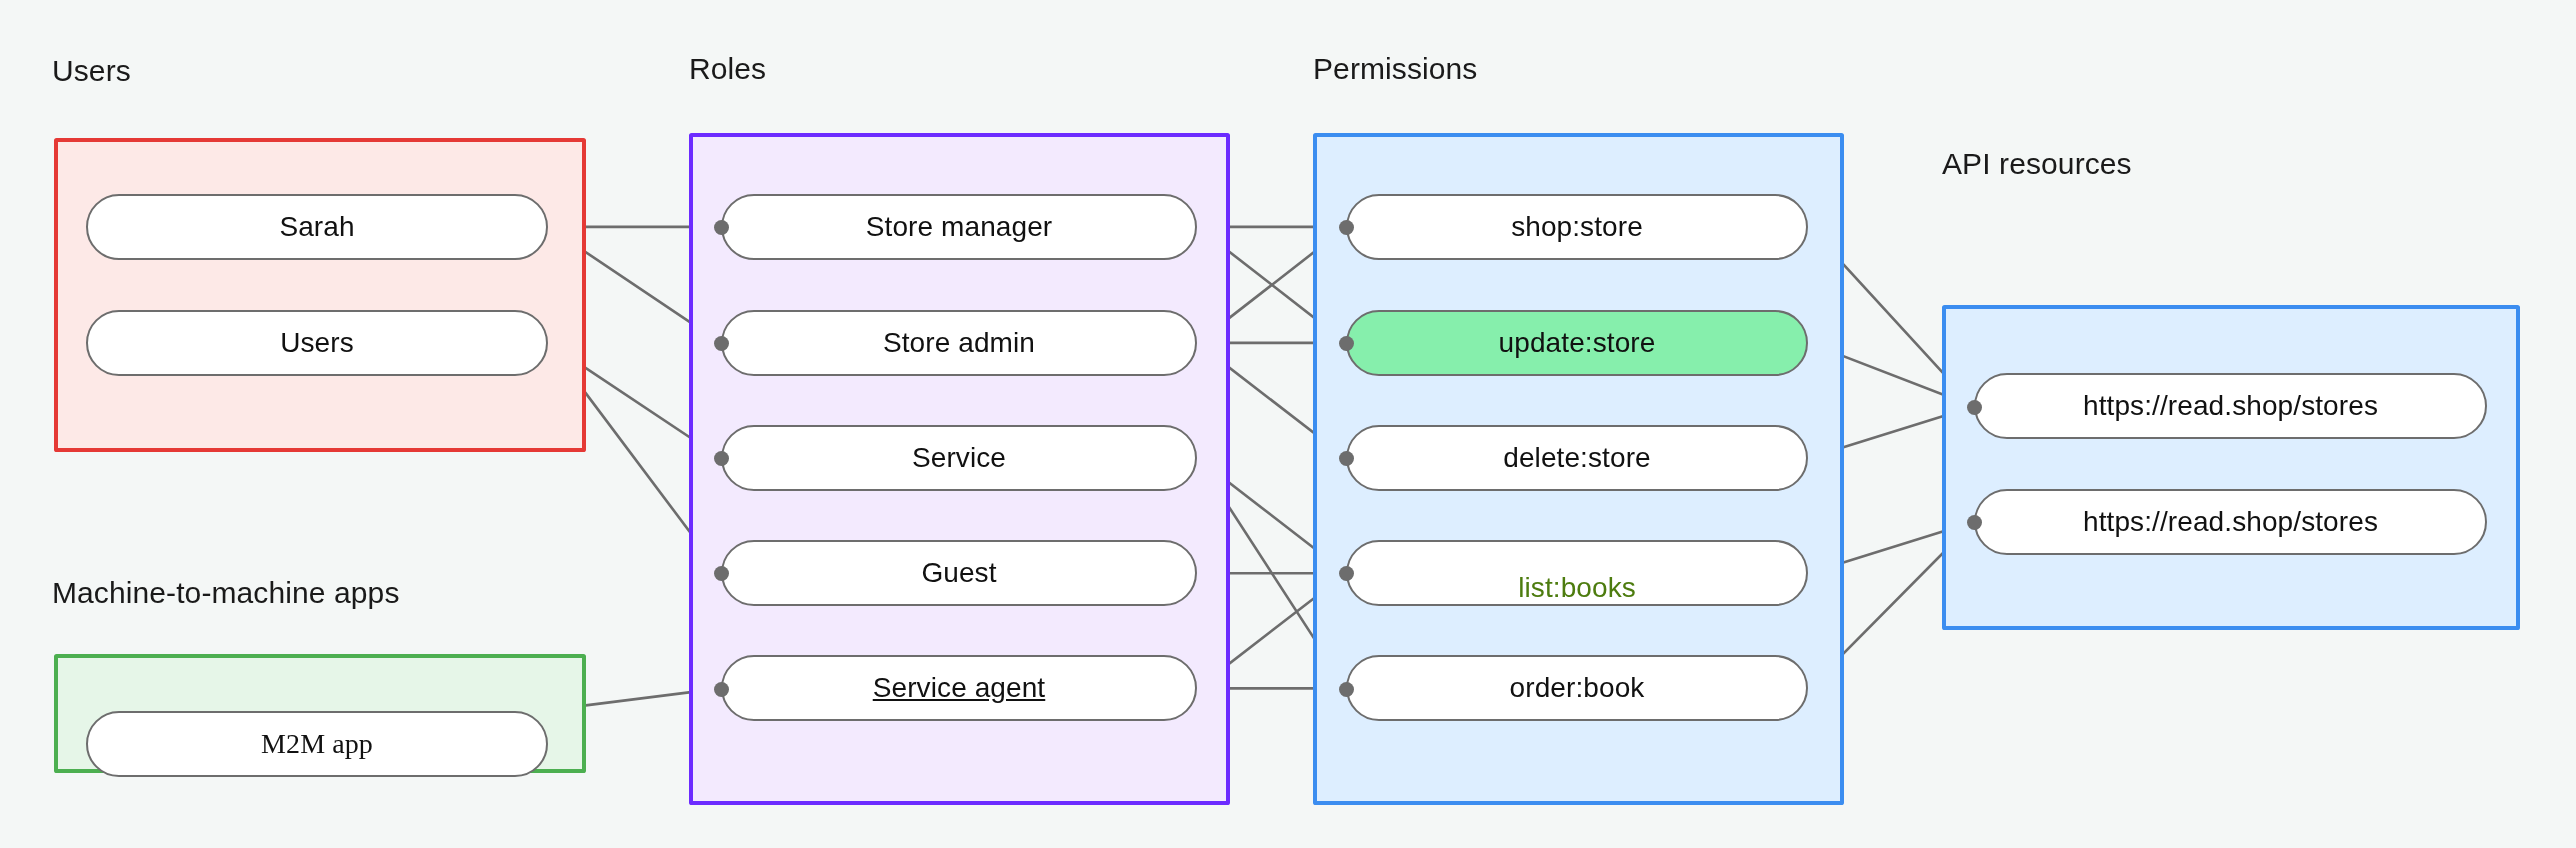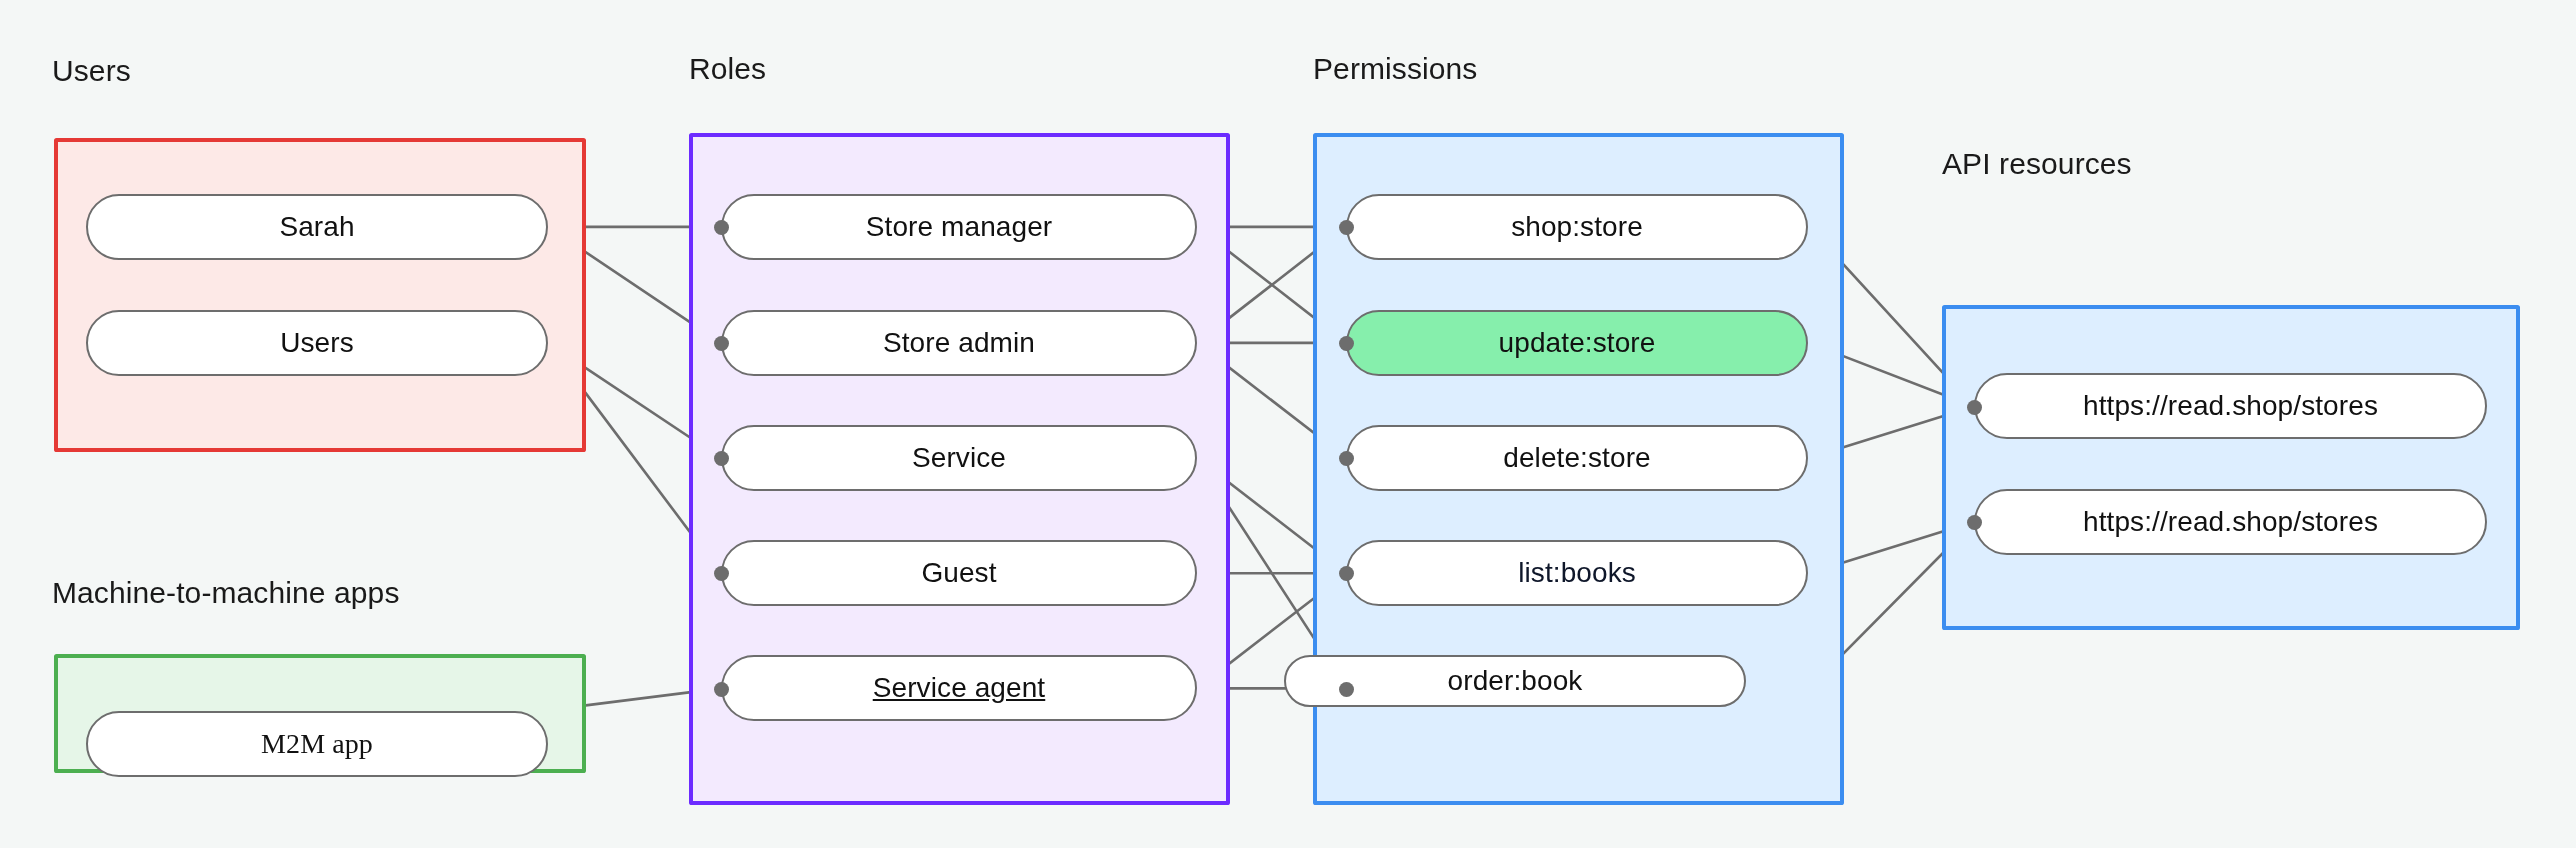--- a/index.html
+++ b/index.html
@@ -128,24 +128,24 @@
       <div class="group-box" style="left: 1313px; top: 133px; width: 531px; height: 672px; border-color: rgb(59, 141, 240); background: rgb(221, 238, 255);"></div>
       <div class="node" style="left: 1346px; top: 194px; width: 462px; height: 66px; border-color: rgb(109, 109, 109); background: rgb(255, 255, 255); color: rgb(17, 17, 17);">
         <span>shop:store</span>
       </div>
       <div class="node" style="left: 1346px; top: 310px; width: 462px; height: 66px; border-color: rgb(109, 109, 109); background: #86efac; color: rgb(17, 17, 17);">
         <span>update:store</span>
       </div>
       <div class="node" style="left: 1346px; top: 425px; width: 462px; height: 66px; border-color: rgb(109, 109, 109); background: rgb(255, 255, 255); color: rgb(17, 17, 17);">
         <span>delete:store</span>
       </div>
-      <div class="node" style="left: 1346px; top: 540px; width: 462px; height: 66px; border-color: rgb(109, 109, 109); background: rgb(255, 255, 255); color: #0f172a;">
+      <div class="node" style="left: 1346px; top: 540px; width: 462px; height: 66px; border-color: rgb(109, 109, 109); background: rgb(255, 255, 255); color: #4d7c0f; align-items: flex-end;">
         <span>list:books</span>
       </div>
-      <div class="node" style="left: 1284px; top: 655px; width: 462px; height: 52px; border-color: rgb(109, 109, 109); background: rgb(255, 255, 255); color: rgb(17, 17, 17);">
+      <div class="node" style="left: 1346px; top: 655px; width: 462px; height: 66px; border-color: rgb(109, 109, 109); background: rgb(255, 255, 255); color: rgb(17, 17, 17);">
         <span>order:book</span>
       </div>
       <div class="group-title" style="left: 1942px; top: 147px;">API resources</div>
       <div class="group-box" style="left: 1942px; top: 305px; width: 578px; height: 325px; border-color: rgb(59, 141, 240); background: rgb(221, 238, 255);"></div>
       <div class="node" style="left: 1974px; top: 373px; width: 513px; height: 66px; border-color: rgb(109, 109, 109); background: rgb(255, 255, 255); color: rgb(17, 17, 17);">
         <span>https://read.shop/stores</span>
       </div>
       <div class="node" style="left: 1974px; top: 489px; width: 513px; height: 66px; border-color: rgb(109, 109, 109); background: rgb(255, 255, 255); color: rgb(17, 17, 17);">
         <span>https://read.shop/stores</span>
       </div>

